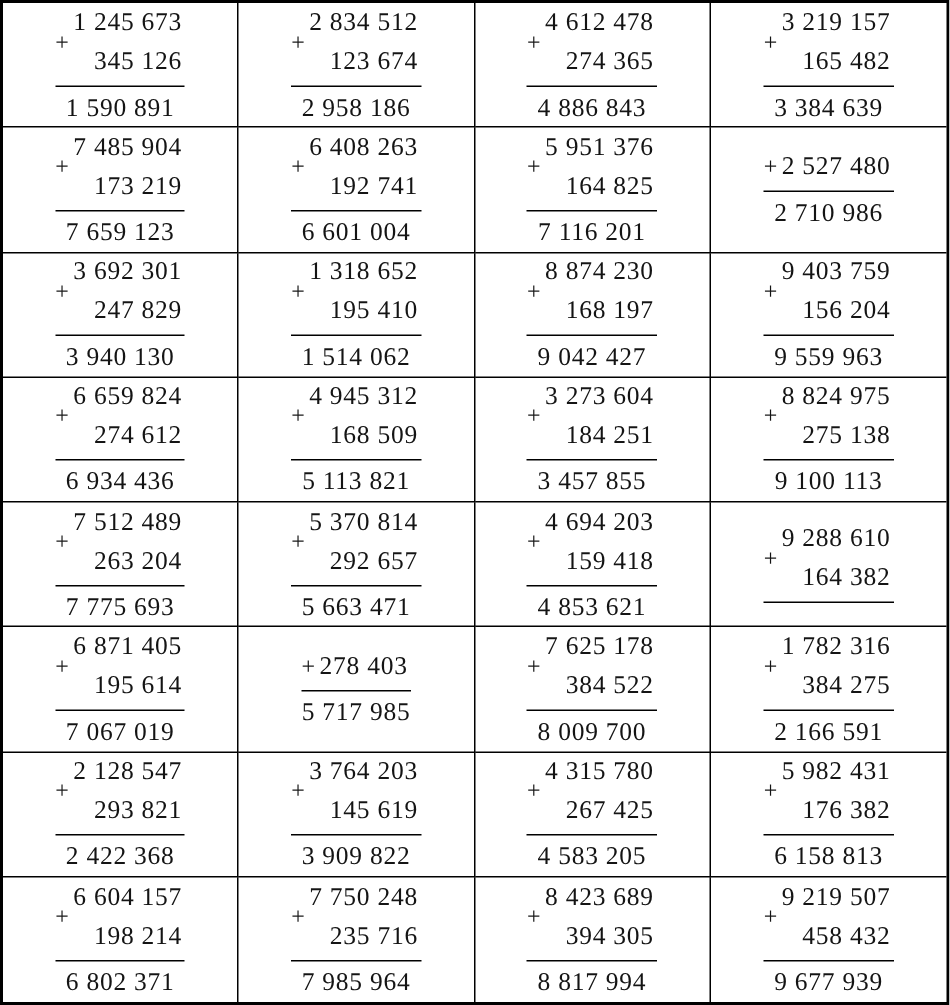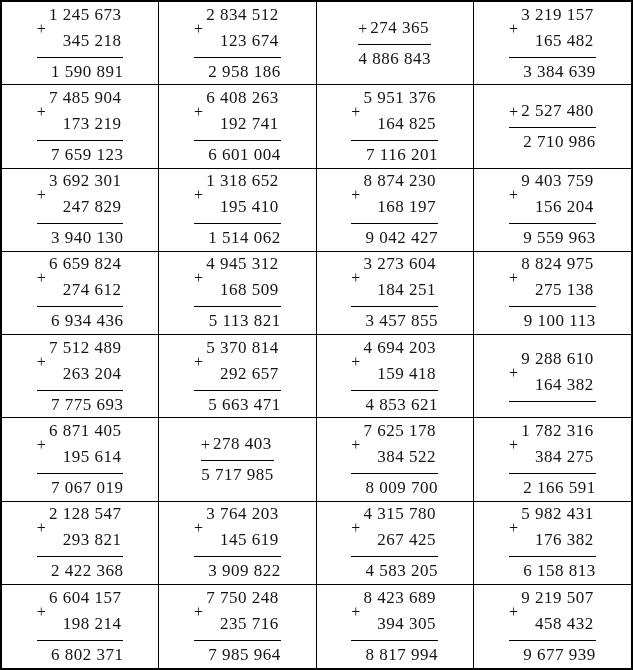--- a/index.html
+++ b/index.html
@@ -49,37 +49,37 @@
     line-height: 26px;
     white-space: pre;
     letter-spacing: 0.5px;
     padding-right: 2px;
   }
   .rule {
     border-top: 1.5px solid #000000;
     margin: 3px 0 2px 0;
   }
   .sum {
-    text-align: right;
+    text-align: center;
     line-height: 23px;
     white-space: pre;
     letter-spacing: 0.5px;
   }
 </style>
 </head>
 <body>
 
 <div class="sheet" id="grid">
   <div class="cell">
     <div class="problem">
       <div class="top">
         <span class="plus">+</span>
         <div class="nums">
           <div class="a1">1 245 673</div>
-          <div class="a2">345 218</div>
+          <div class="a2">345 126</div>
         </div>
       </div>
       <div class="rule"></div>
       <div class="sum">1 590 891</div>
     </div>
   </div>
 
   <div class="cell">
     <div class="problem">
       <div class="top">
@@ -92,20 +92,21 @@
       <div class="rule"></div>
       <div class="sum">2 958 186</div>
     </div>
   </div>
 
   <div class="cell">
     <div class="problem">
       <div class="top">
         <span class="plus">+</span>
         <div class="nums">
+          <div class="a1">4 612 478</div>
           <div class="a2">274 365</div>
         </div>
       </div>
       <div class="rule"></div>
       <div class="sum">4 886 843</div>
     </div>
   </div>
 
   <div class="cell">
     <div class="problem">

